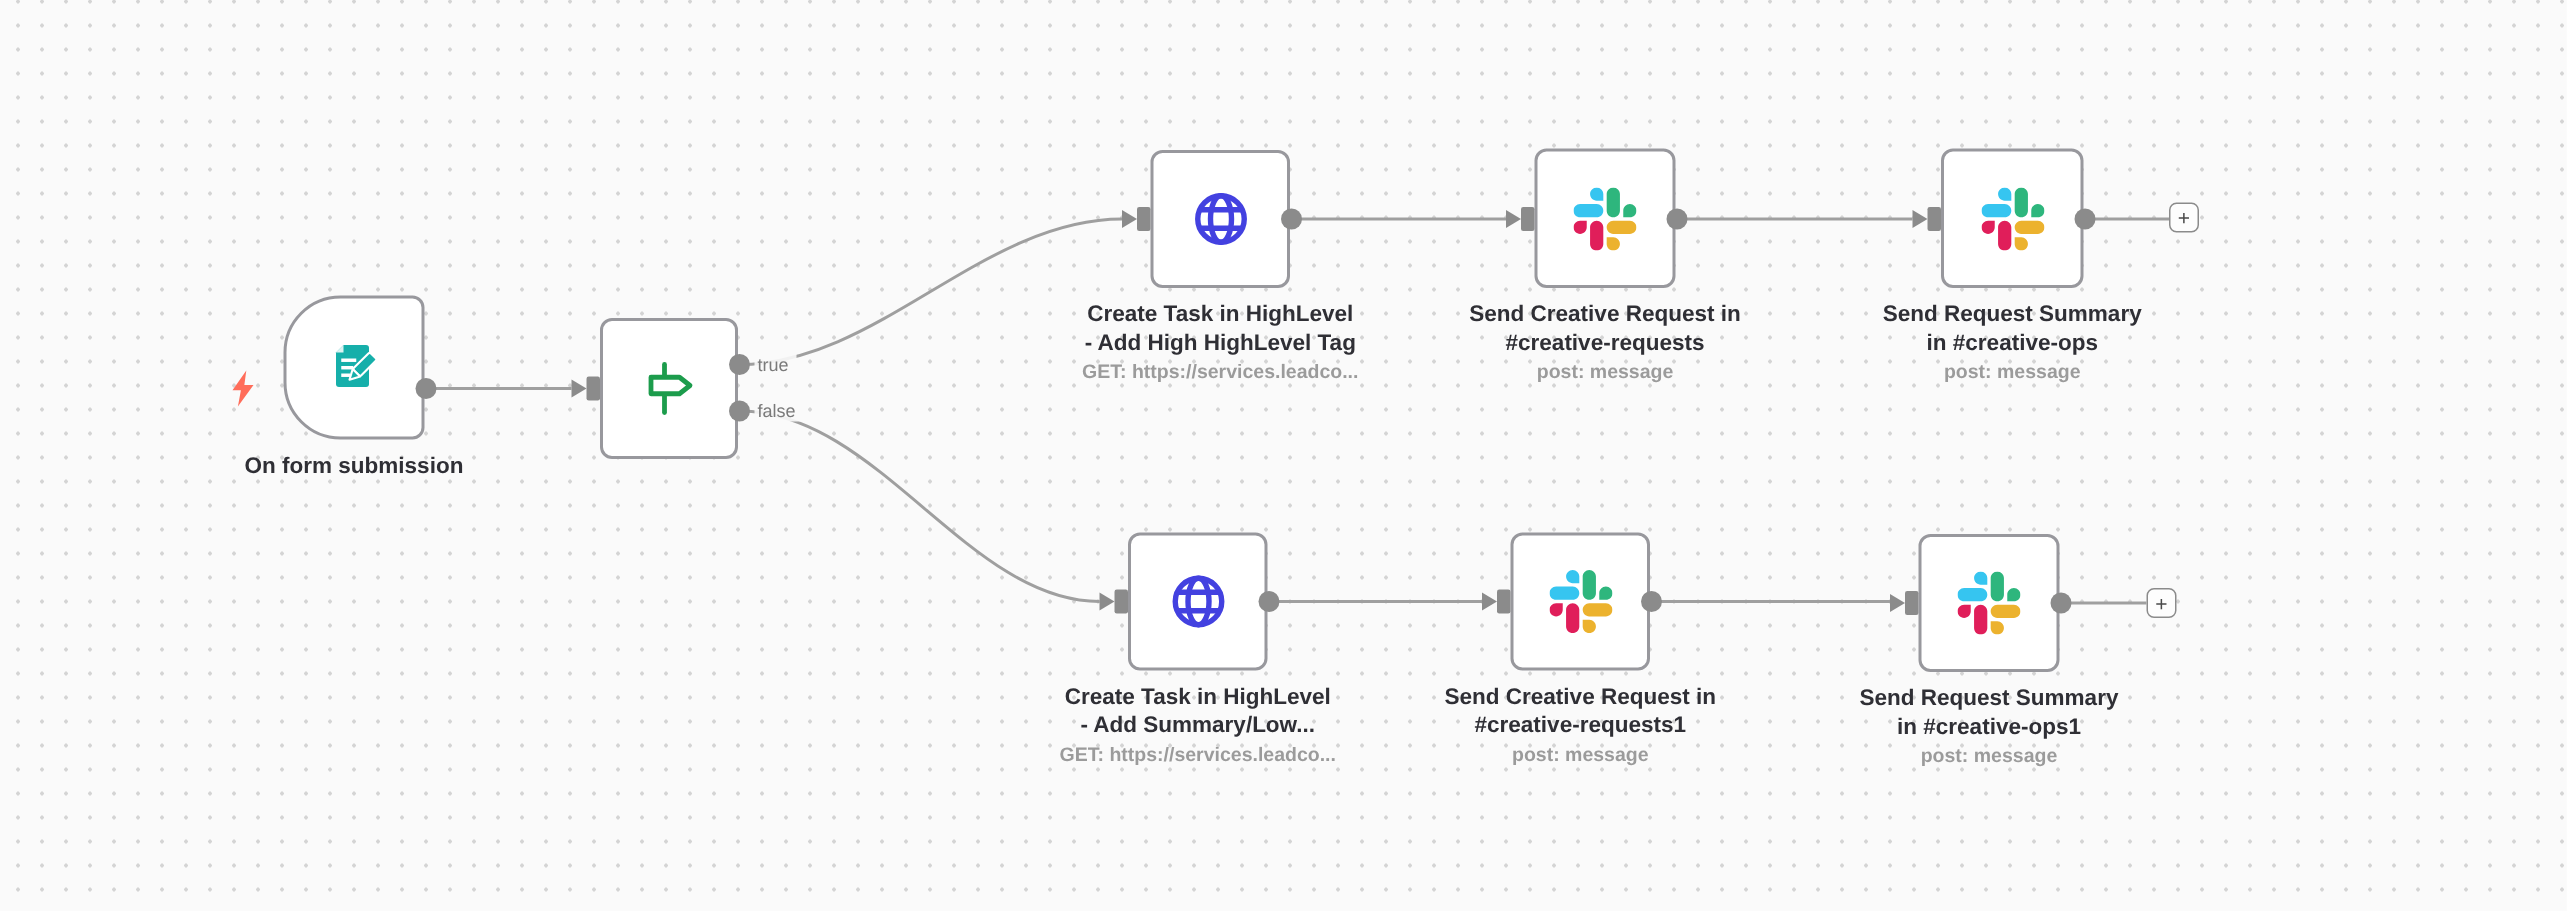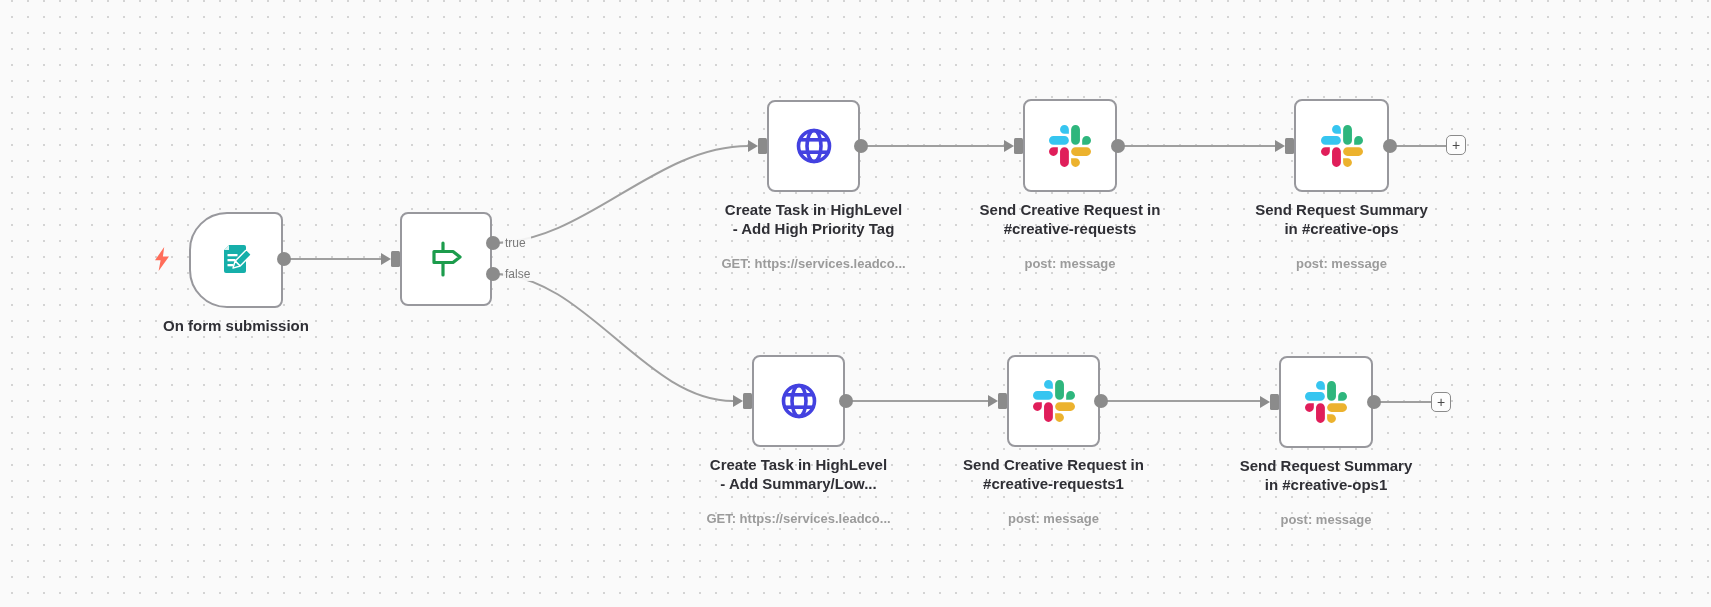--- a/index.html
+++ b/index.html
@@ -24,40 +24,40 @@
     display: flex; align-items: center; justify-content: center;
     box-sizing: border-box; cursor: pointer;
   }
   .box-trigger { border-radius: 38px 8px 8px 38px; }
   .nlabel {
     position: absolute; top: calc(100% + 8px); left: 50%;
     transform: translateX(-50%); text-align: center; white-space: nowrap;
     font-size: 15px; line-height: 19px; color: #2f2f35;
   }
   .nlabel .sub {
-    font-size: 13px; line-height: 16px; color: #9b9b9b; margin-top: 18px;
+    font-size: 13px; line-height: 16px; color: #9b9b9b; margin-top: 2px;
   }
   .add-btn {
     position: absolute; width: 20px; height: 20px; z-index: 2;
     background: #fdfdfd; border: 1.6px solid #8b8b8b; border-radius: 5px;
     box-sizing: border-box; display: flex; align-items: center; justify-content: center;
     font-size: 14px; line-height: 1; color: #4a4a4a; cursor: pointer; padding-bottom: 1px;
   }
   .bolt { position: absolute; z-index: 2; }
 </style>
 </head>
 <body>
 
 <div class="canvas">
 
   <svg class="bolt" style="left:152px;top:246px" width="20" height="26" viewBox="0 0 20 26">
     <path d="M12.2 1 L3 14.2 L8.6 14.2 L6.6 25 L17 10.6 L10.9 10.6 Z" fill="#ff6d5a"></path>
   </svg>
 
-  <div class="node" style="left:189px;top:212px;width:94px;height:96px">
+  <div class="node" style="left:189px;top:197px;width:94px;height:96px">
     <div class="box box-trigger">
       <svg width="40" height="40" viewBox="0 0 40 40">
         <path d="M13 5 L28 5 Q30 5 30 7 L30 31 Q30 33 28 33 L10 33 Q8 33 8 31 L8 10 Z" fill="#16afaa"></path>
         <path d="M8 10 L13 10 L13 5 Z" fill="#ffffff" opacity="0.85"></path>
         <rect x="11.5" y="14" width="10" height="2.3" fill="#ffffff"></rect>
         <rect x="11.5" y="19" width="8" height="2.3" fill="#ffffff"></rect>
         <rect x="11.5" y="24" width="6" height="2.3" fill="#ffffff"></rect>
         <g transform="rotate(45 24 21)">
           <rect x="20.6" y="8.5" width="7" height="16" rx="1.2" fill="#16afaa" stroke="#ffffff" stroke-width="1.4"></rect>
           <path d="M20.6 24.5 L27.6 24.5 L24.1 31 Z" fill="#16afaa" stroke="#ffffff" stroke-width="1.4" stroke-linejoin="round"></path>
@@ -84,21 +84,21 @@
         <g stroke="#4341e0" stroke-width="3.6" fill="none">
           <circle cx="20" cy="20" r="15.5"></circle>
           <ellipse cx="20" cy="20" rx="7" ry="15.5"></ellipse>
           <line x1="5.6" y1="13.8" x2="34.4" y2="13.8"></line>
           <line x1="5.6" y1="26.2" x2="34.4" y2="26.2"></line>
         </g>
       </svg>
     </div>
     <div class="nlabel">
       <div>Create Task in HighLevel</div>
-      <div>- Add High Priority Tag</div>
+      <div>- Add High HighLevel Tag</div>
       <div class="sub">GET: https://services.leadco...</div>
     </div>
   </div>
 
   <div class="node" style="left:1023px;top:99px;width:94px;height:93px">
     <div class="box">
       <svg width="42" height="42" viewBox="0 0 122.8 122.8">
         <path d="M25.8 77.6c0 7.1-5.8 12.9-12.9 12.9S0 84.7 0 77.6s5.8-12.9 12.9-12.9h12.9v12.9zm6.5 0c0-7.1 5.8-12.9 12.9-12.9s12.9 5.8 12.9 12.9v32.3c0 7.1-5.8 12.9-12.9 12.9s-12.9-5.8-12.9-12.9V77.6z" fill="#E01E5A"></path>
         <path d="M45.2 25.8c-7.1 0-12.9-5.8-12.9-12.9S38.1 0 45.2 0s12.9 5.8 12.9 12.9v12.9H45.2zm0 6.5c7.1 0 12.9 5.8 12.9 12.9s-5.8 12.9-12.9 12.9H12.9C5.8 58.1 0 52.3 0 45.2s5.8-12.9 12.9-12.9h32.3z" fill="#36C5F0"></path>
         <path d="M97 45.2c0-7.1 5.8-12.9 12.9-12.9s12.9 5.8 12.9 12.9-5.8 12.9-12.9 12.9H97V45.2zm-6.5 0c0 7.1-5.8 12.9-12.9 12.9s-12.9-5.8-12.9-12.9V12.9C64.7 5.8 70.5 0 77.6 0s12.9 5.8 12.9 12.9v32.3z" fill="#2EB67D"></path>

